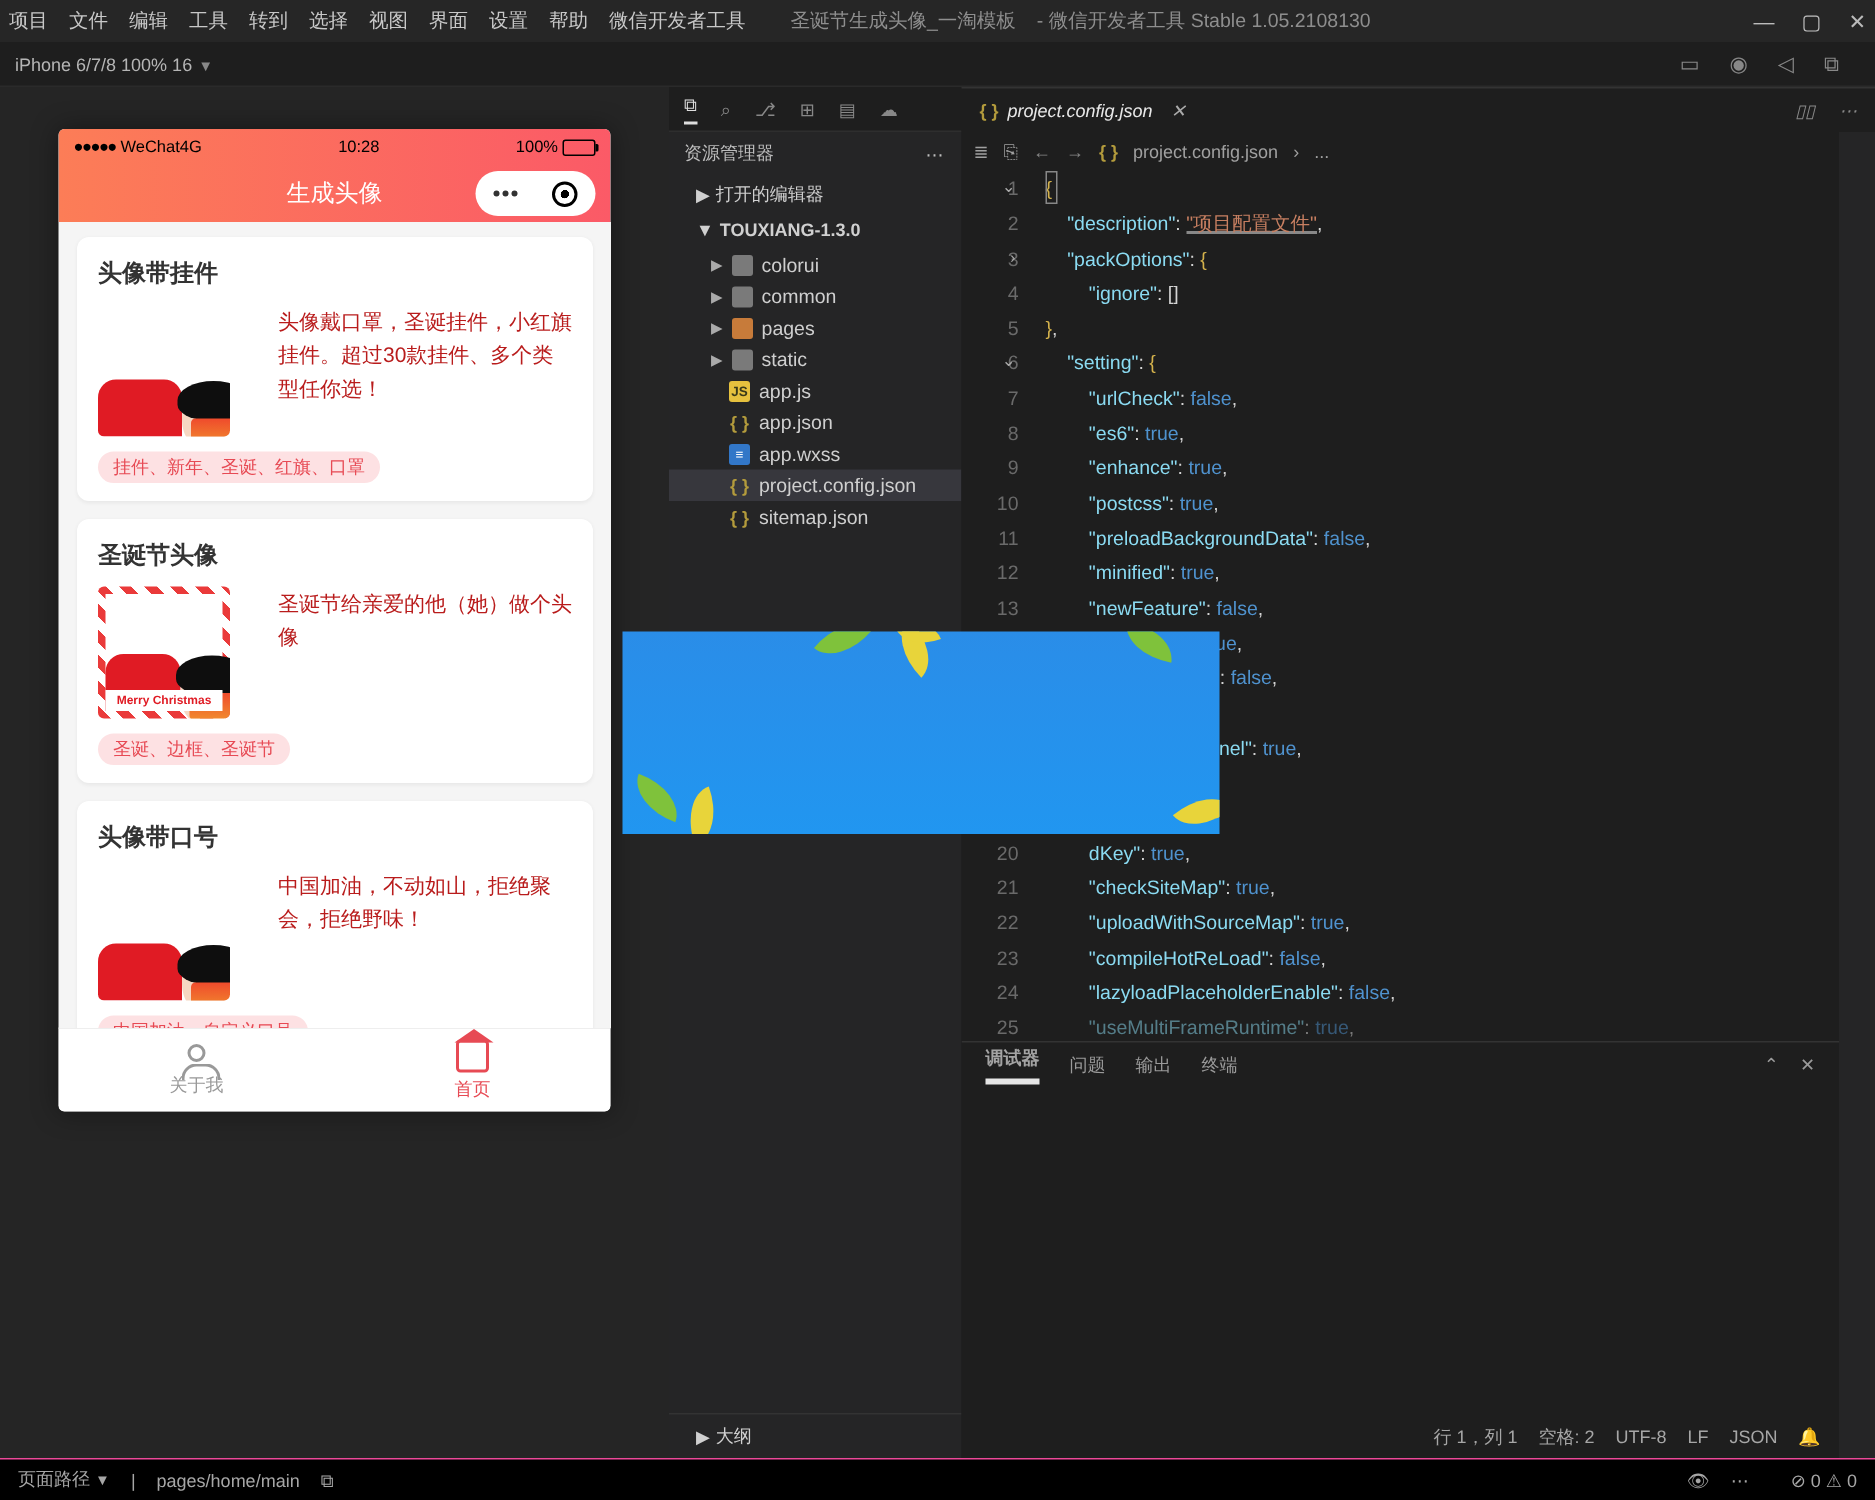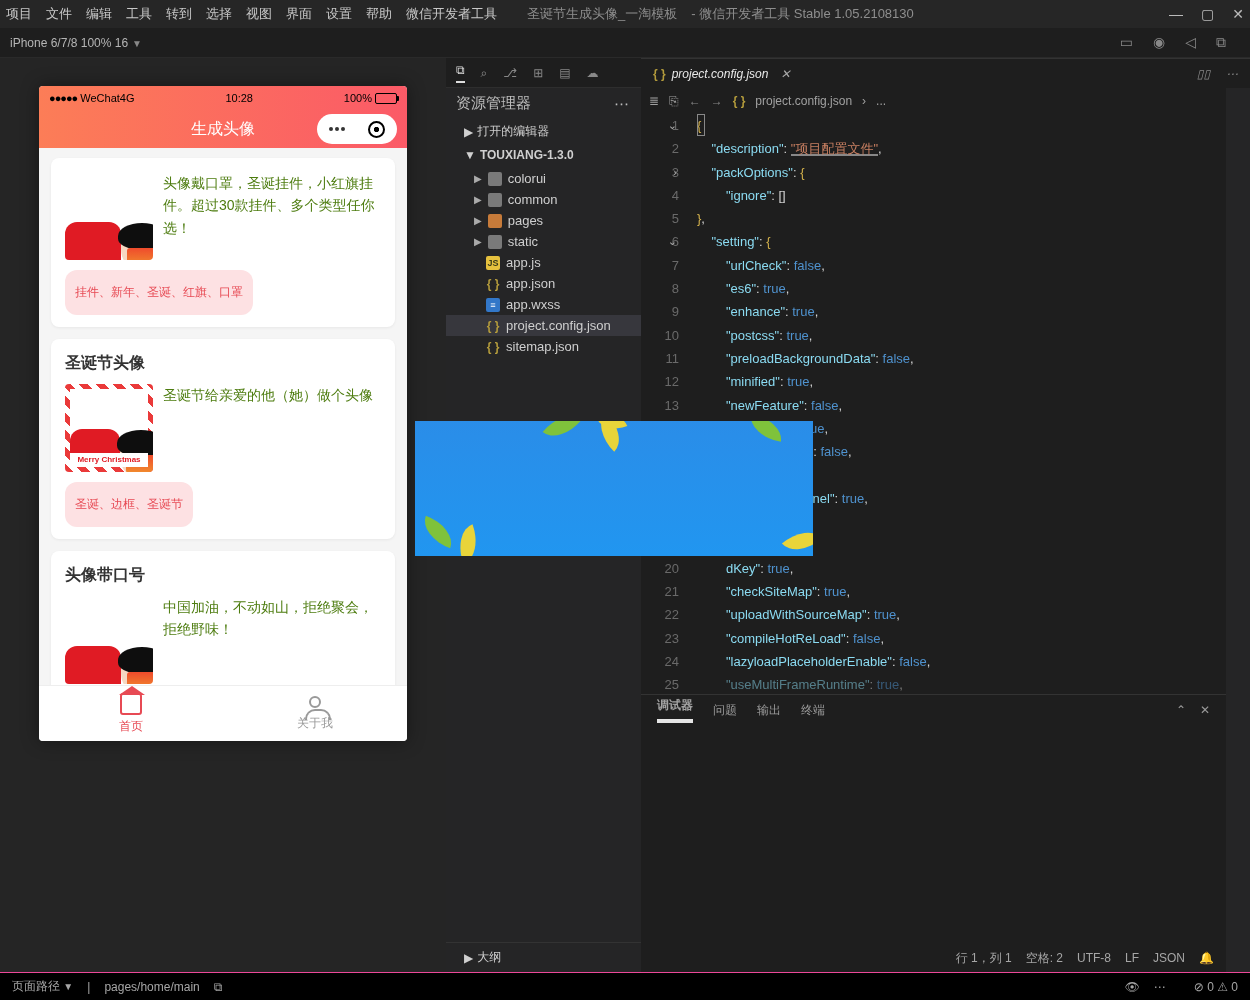--- a/index.html
+++ b/index.html
@@ -40,41 +40,41 @@
 .av1 { background:#fff; }
 .av2 { background:#fff; }
 .av3 { background:repeating-linear-gradient(45deg,#ea3a3a 0 6px,#fff 6px 12px); padding:5px; }
 .av3 .inner { background:#fff; width:100%; height:100%; }
 .person { width:100%; height:100%; position:relative; display:flex; align-items:flex-end; justify-content:center; }
 .head { width:42px; height:42px; background:#f6d7c2; border-radius:50% 50% 45% 45%; position:relative; top:8px; }
 .hair { position:absolute; top:-3px; left:-3px; width:48px; height:26px; background:#0e0e0e; border-radius:50% 50% 40% 40%; }
 .mask { position:absolute; bottom:2px; left:6px; width:30px; height:18px; background:linear-gradient(#ef4b2c,#f18c2e); border-radius:3px; }
 .body-shirt { width:74px; height:38px; background:#e01b24; border-radius:12px 12px 0 0; position:relative; }
 .merry { position:absolute; bottom:0; left:0; right:0; height:14px; background:#fff; color:#e01b24; font-size:8px; text-align:center; line-height:14px; font-weight:bold; }
-.desc { flex:1; font-size:14px; color:#4d7c0f; line-height:1.6; }
+.desc { flex:1; font-size:14px; color:#b91c1c; line-height:1.6;margin-left:22px; }
 .tags { margin-top:10px; }
-.tag { display:inline-block; background:#fde1e3; color:#e74a54; border-radius:12px; padding:14px 10px; font-size:12px; }
+.tag { display:inline-block; background:#fde1e3; color:#e74a54; border-radius:12px; padding:2px 10px; font-size:12px; }
 .tabbar { height:56px; background:#fff; display:flex; border-top:1px solid #eee; }
 .tab { flex:1; display:flex; flex-direction:column; align-items:center; justify-content:center; gap:3px; font-size:12px; color:#999; }
 .tab.active { color:#e74a54; }
 .tab .ticon { width:22px; height:22px; }
 .ticon.home { border:2px solid currentColor; border-radius:3px; position:relative; }
 .ticon.home::before { content:""; position:absolute; top:-9px; left:-3px; border-left:13px solid transparent; border-right:13px solid transparent; border-bottom:9px solid currentColor; }
 .ticon.user { border:2px solid currentColor; border-radius:50%; width:12px; height:12px; position:relative; margin-bottom:4px; }
 .ticon.user::after { content:""; position:absolute; top:11px; left:-6px; width:22px; height:9px; border:2px solid currentColor; border-radius:10px 10px 0 0; border-bottom:none; }
 
 .midcol { flex:1; display:flex; flex-direction:column; background:#1e1e1e; }
 .iconstrip { height:30px; display:flex; align-items:center; gap:16px; padding:0 10px; color:#888; border-bottom:1px solid #2e2e2e; }
 .iconstrip .sel { color:#ddd; border-bottom:2px solid #ddd; padding-bottom:4px; }
 .tablabel { display:flex; align-items:center; gap:6px; height:30px; padding:0 12px; background:#1e1e1e; color:#e8e8e8; font-style:italic; border-top:1px solid #333; }
 .tablabel .ji { color:#b39b3c; font-weight:bold; font-style:normal; font-size:12px; }
 .tablabel .x { margin-left:6px; color:#aaa; }
 .midrow { display:flex; flex:1; overflow:hidden; }
 .explorer { width:195px; background:#252526; display:flex; flex-direction:column; }
-.explorer .hdr { display:flex; justify-content:space-between; padding:6px 10px; color:#bdbdbd; font-size:15px; align-items:center; }
+.explorer .hdr { display:flex; justify-content:space-between; padding:6px 10px; color:#bdbdbd; font-size:12px; align-items:center; }
 .explorer .hdr .dots { letter-spacing:2px; }
 .exsec { padding:4px 10px 4px 18px; display:flex; align-items:center; gap:4px; color:#d0d0d0; font-size:12px; }
 .exsec.bold { font-weight:bold; }
 .tree { font-size:13px; color:#cfcfcf; flex:1; overflow-y:auto; padding:2px 0; }
 .titem { display:flex; align-items:center; gap:6px; padding:3px 8px 3px 28px; }
 .titem.depth2 { padding-left:40px; }
 .titem.sel { background:#37373d; }
 .titem .chev { font-size:10px; color:#aaa; }
 .fi { width:14px; height:14px; border-radius:2px; display:inline-flex; align-items:center; justify-content:center; font-size:9px; font-weight:bold; }
 .fi.fold { background:#7a7a7a; }
@@ -176,20 +176,21 @@
               <i></i>
               <i></i>
               <i></i>
             </span>
           <span class="cring"></span>
         </div>
       </div>
       <div class="content">
 
         <div class="card">
+          <h3>头像带挂件</h3>
           <div class="cardbody">
             <div class="avatar-slot av1">
               <div class="person">
                   <div class="body-shirt"></div>
                   <div class="head">
                     <div class="hair"></div>
                     <div class="mask"></div>
                   </div>
                 </div>
             </div>
@@ -229,27 +230,27 @@
                     <div class="mask"></div>
                   </div>
                 </div>
             </div>
             <div class="desc">中国加油，不动如山，拒绝聚会，拒绝野味！</div>
           </div>
           <div class="tags"><span class="tag">中国加油、自定义口号</span></div>
         </div>
       </div>
       <div class="tabbar">
+        <div class="tab">
+          <span class="ticon user"></span>
+          <span>关于我</span>
+        </div>
         <div class="tab active">
           <span class="ticon home"></span>
           <span>首页</span>
-        </div>
-        <div class="tab">
-          <span class="ticon user"></span>
-          <span>关于我</span>
         </div>
       </div>
     </div>
   </div>
 
   <div class="midcol">
     <div style="display:flex">
       <div style="width:195px">
         <div class="iconstrip">
           <span class="sel">⧉</span>

